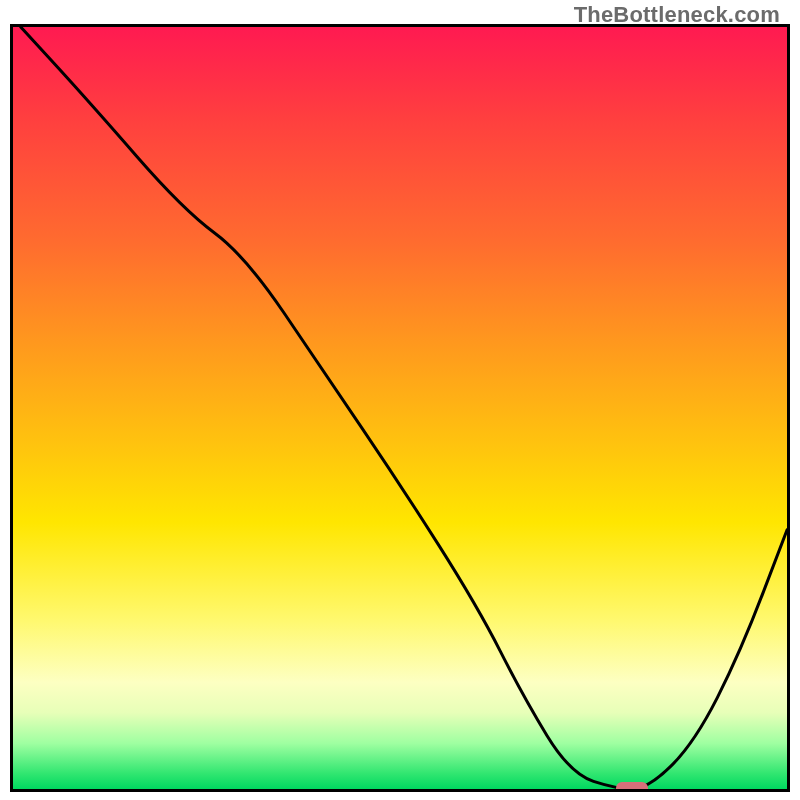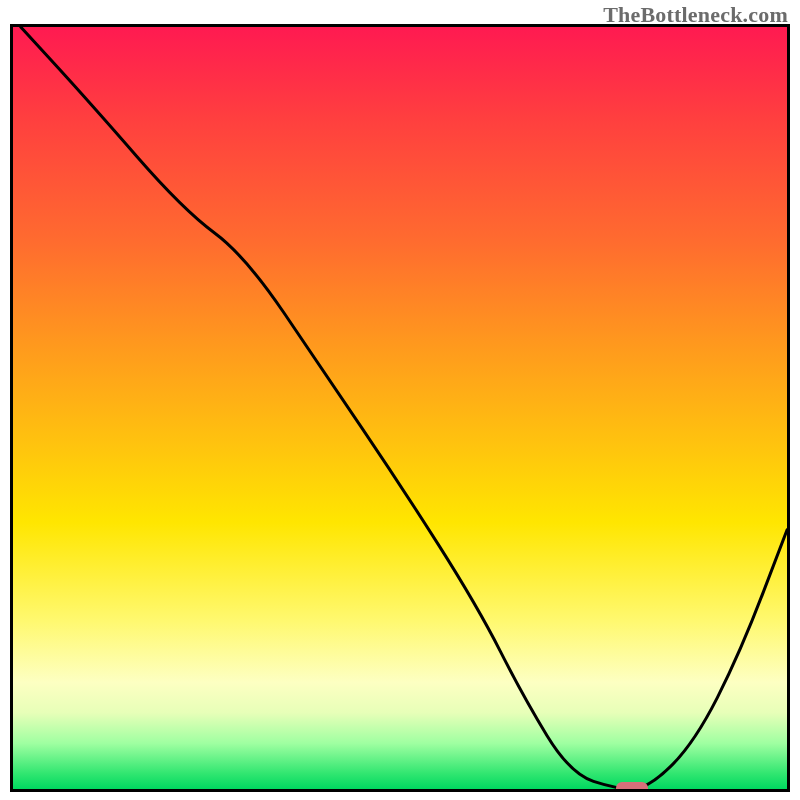--- a/index.html
+++ b/index.html
@@ -37,26 +37,25 @@
       #fdffc2 86%,
       #e7ffb8 90%,
       #9fffa1 94%,
       #30e670 98%,
       #00d860 100%
     );
   }
   .watermark {
     position: absolute;
     top: 2px;
-    right: 12px;
+    right: 20px;
     font-size: 22px;
     font-weight: bold;
     color: #6b6b6b;
     letter-spacing: 0.2px;
-    font-family: Liberation Serif, serif;
   }
   svg.curve {
     position: absolute;
     left: 0;
     top: 0;
   }
   .marker {
     position: absolute;
     width: 32px;
     height: 14px;

